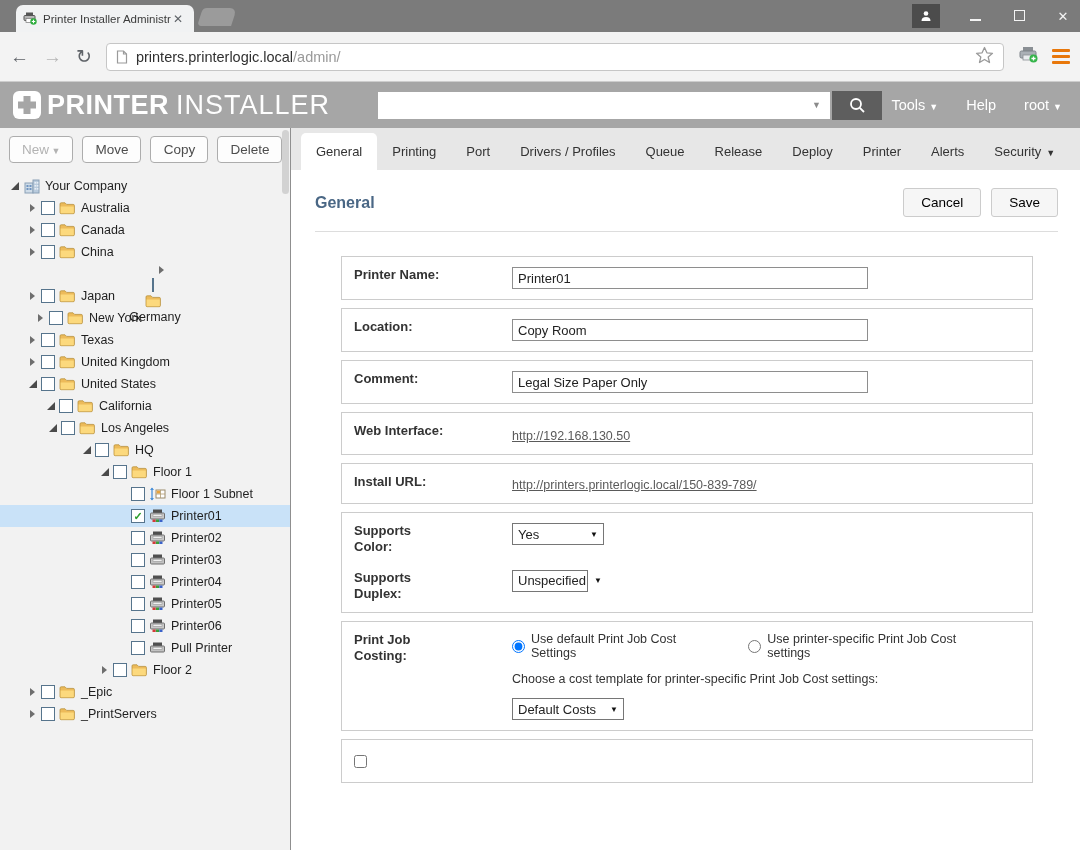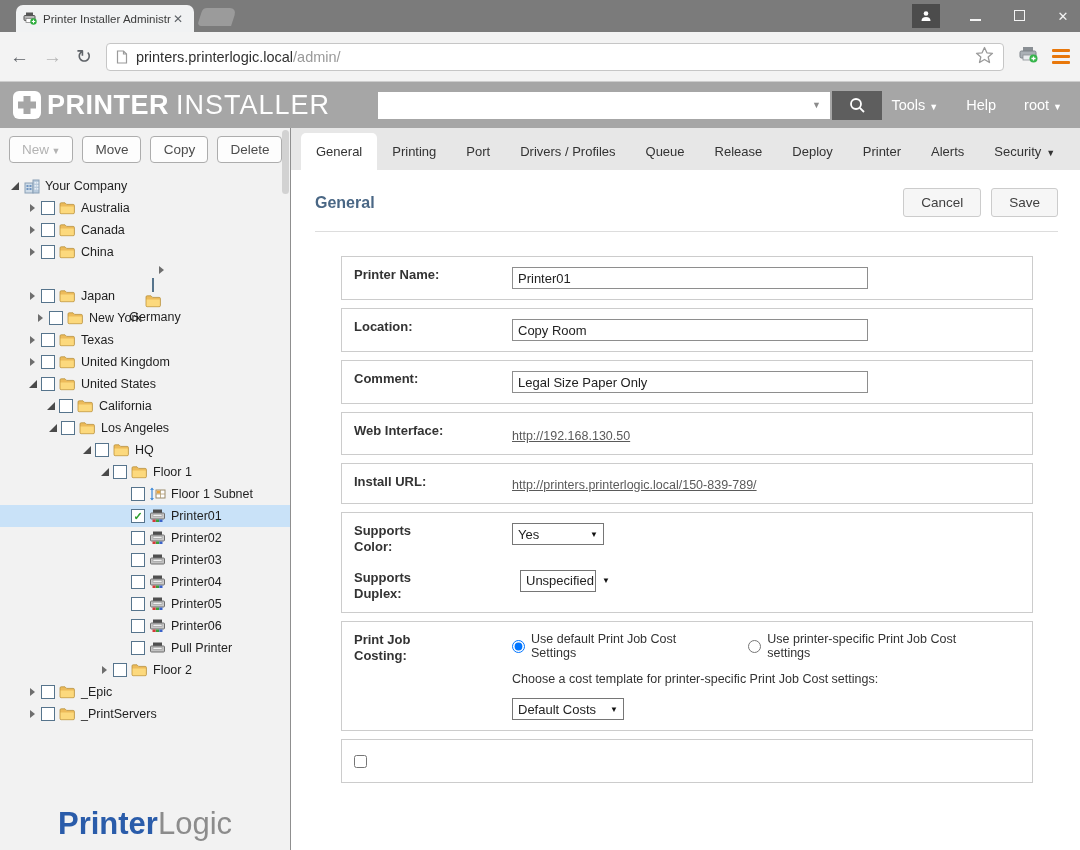--- a/index.html
+++ b/index.html
@@ -78,21 +78,21 @@
   .main { flex:1; display:flex; flex-direction:column; background:#fff; }
   .tabstrip { height:42px; background:#e7e7e7; display:flex; align-items:flex-end; padding-left:10px; }
   .tab { padding:11px 15px; font-size:13px; color:#333; white-space:nowrap; }
   .tab.active { background:#fff; border-radius:5px 5px 0 0; font-weight:400; }
   .tab .caret { font-size:9px; margin-left:5px; }
 
   .content { flex:1; padding:18px 22px 0 24px; overflow:hidden; }
   .head-row { display:flex; align-items:center; }
   .panel-title { color:#4a6785; font-weight:bold; font-size:16px; }
   .head-btns { margin-left:auto; display:flex; gap:10px; }
-  .hbtn { padding:6px 17px; background:#f6f6f6; border:1px solid #ccc; border-radius:3px; font-size:13.5px; color:#404040; }
+  .hbtn { padding:6px 17px; background:#f6f6f6; border:1px solid #ccc; border-radius:3px; font-size:13.5px; color:#000000; }
   .divider { border:none; border-top:1px solid #ddd; margin:14px 0 24px 0; }
 
   .frow { width:692px; margin:0 0 8px 26px; border:1px solid #ccc; background:#fff; padding:10px 12px; display:flex; }
   .flabel { flex:0 0 158px; font-weight:bold; font-size:13px; color:#333; line-height:1.25; }
   .flabel span { display:block; max-width:96px; }
   .fctrl { flex:1; }
   .txt { width:356px; height:22px; border:1px solid #8e8e8e; font-size:13px; color:#222; padding:1px 5px; font-family:"Liberation Sans",sans-serif; }
   .lnk { font-size:12.5px; color:#5a5a5a; text-decoration:underline; }
   .fake-select { display:inline-flex; align-items:center; justify-content:space-between; border:1px solid #767676;
                  background:#fff; height:22px; padding:0 5px; font-size:13px; color:#222; }
@@ -508,23 +508,20 @@
             <span class="tree-icon">
               <svg width="17" height="14" viewBox="0 0 17 14">
     <path d="M1 3 Q1 1.8 2.2 1.8 L6 1.8 L7.6 3.4 L14.2 3.4 Q15.4 3.4 15.4 4.6 L15.4 11.5 Q15.4 12.7 14.2 12.7 L2.2 12.7 Q1 12.7 1 11.5 Z" fill="#edbb5a" stroke="#b8923e" stroke-width="0.8"></path>
     <path d="M1.6 5.6 L14.8 5.6 L14.8 11.4 Q14.8 12.2 14 12.2 L2.4 12.2 Q1.6 12.2 1.6 11.4 Z" fill="#fcd97d"></path>
   </svg>
             </span>
             <span class="tree-label">_PrintServers</span>
           </div>
         </div>
       <div class="scroll-thumb"></div>
-      <div class="side-footer">
-        <span class="pl-blue">Printer</span><span class="pl-gray">Logic</span>
-      </div>
     </div>
 
     <div class="main">
       <div class="tabstrip" id="tabstrip">
           <div class="tab active">General</div>
           <div class="tab">Printing</div>
           <div class="tab">Port</div>
           <div class="tab">Drivers / Profiles</div>
           <div class="tab">Queue</div>
           <div class="tab">Release</div>
@@ -588,21 +585,21 @@
                 <span>Yes</span>
                   <span class="sel-caret">▼</span>
               </span>
             </div>
           </div>
           <div class="subrow">
             <div class="flabel">
                 <span>Supports Duplex:</span>
               </div>
             <div class="fctrl">
-              <span class="fake-select" style="width:76px;margin-left:8px;">
+              <span class="fake-select" style="width:76px;">
                 <span>Unspecified</span>
                   <span class="sel-caret">▼</span>
               </span>
             </div>
           </div>
         </div>
 
         <div class="frow">
           <div class="flabel">
               <span>Print Job Costing:</span>

